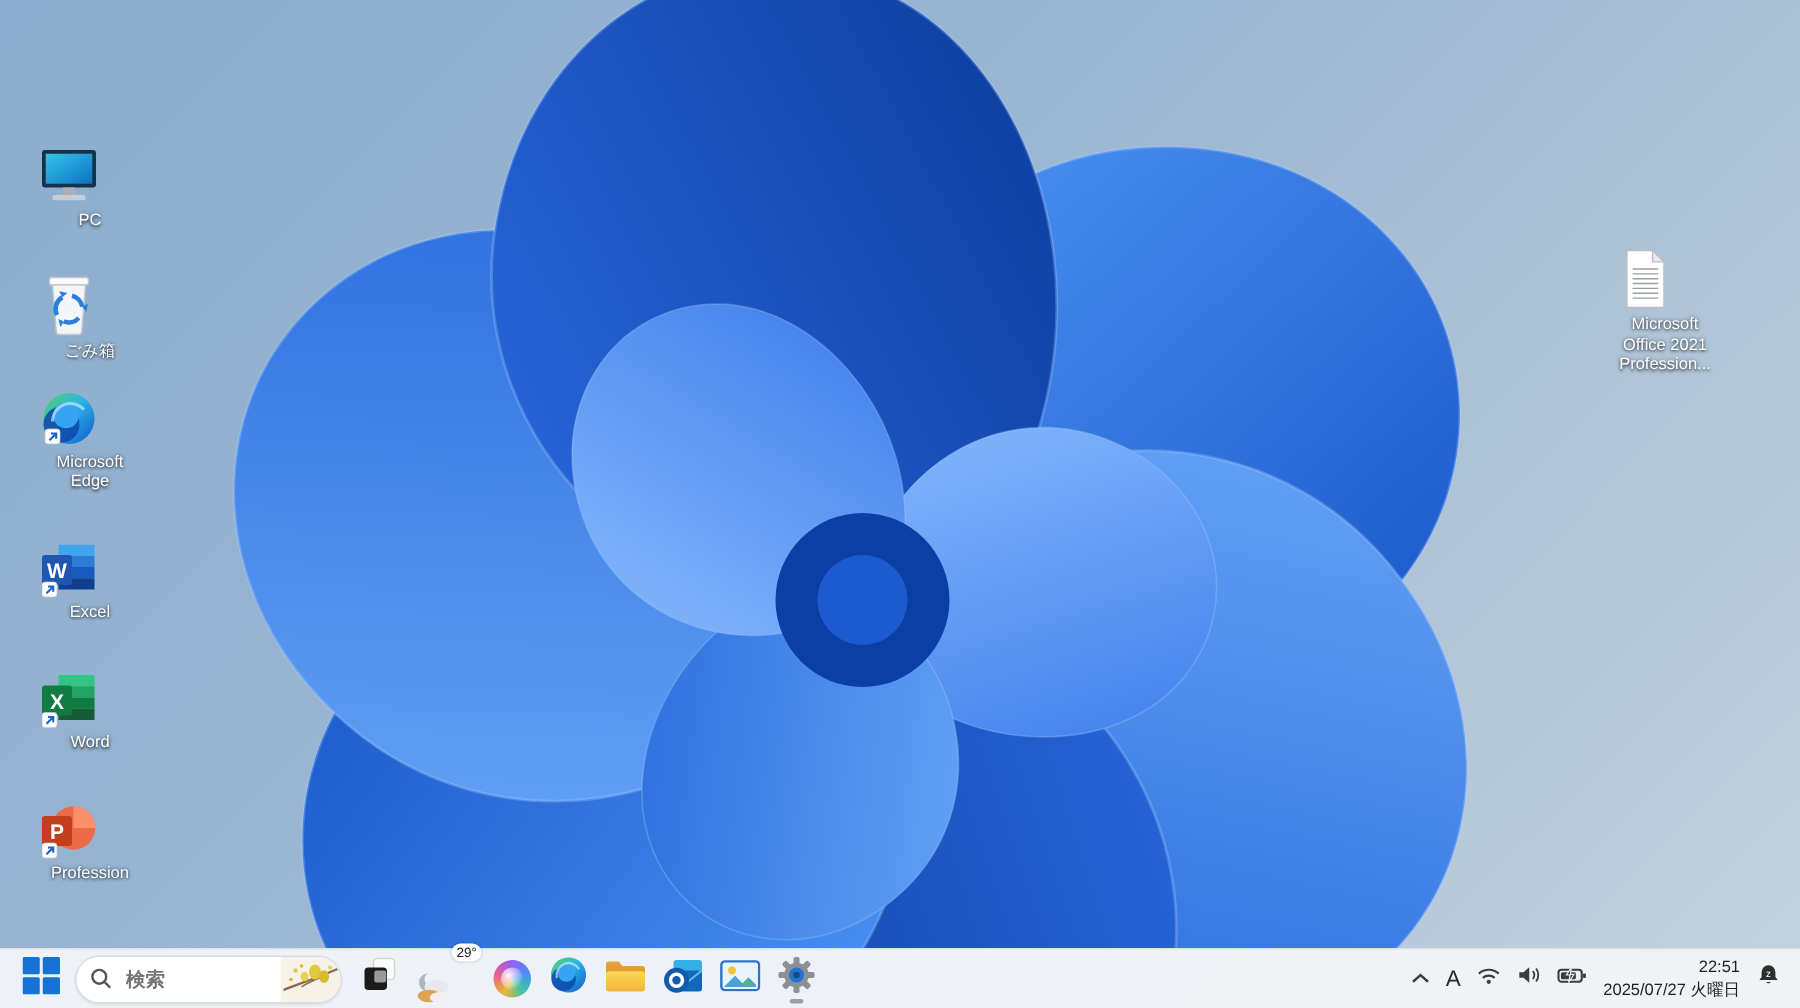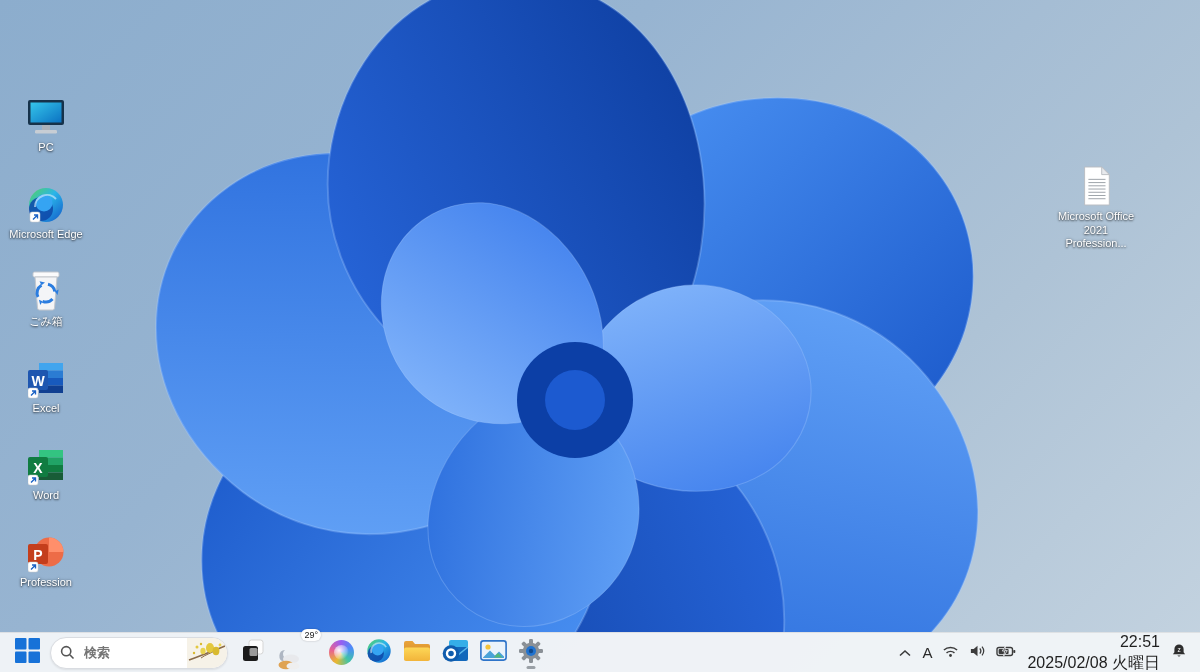--- a/index.html
+++ b/index.html
@@ -6,21 +6,21 @@
     font-family:"Liberation Sans","DejaVu Sans",sans-serif;}
   .desktop{position:absolute;inset:0;width:1200px;height:672px;
     background:linear-gradient(135deg,#8cadcd 0%,#97b4d1 35%,#aec3d6 70%,#c4d3e0 100%);}
   .bloom{position:absolute;left:0;top:0;pointer-events:none;}
 
   
   .icon-col{position:absolute;left:6px;top:78px;width:80px;display:flex;flex-direction:column;gap:10px;}
   .dicon{width:80px;height:77px;display:flex;flex-direction:column;align-items:center;justify-content:flex-end;cursor:pointer;border-radius:4px;}
   .dicon .art{height:46px;display:flex;align-items:flex-end;justify-content:center;position:relative;}
   .dlabel{margin-top:3px;font-size:11px;color:#fff;text-align:center;line-height:1.25;
-    text-shadow:0 1px 2px rgba(0,0,0,.65),0 0 3px rgba(0,0,0,.4);max-width:80px;}
+    text-shadow:0 1px 2px rgba(0,0,0,.65),0 0 3px rgba(0,0,0,.4);max-width:80px;margin-left:28px;}
   .right-icon{position:absolute;left:1053px;top:174px;width:86px;}
 
   
   .taskbar{position:absolute;left:0;bottom:0;width:1200px;height:40px;box-sizing:border-box;
     background:rgba(241,244,247,.97);border-top:1px solid rgba(0,0,0,.07);
     display:flex;align-items:center;padding:0 8px;}
   .tb-btn{width:38px;height:34px;display:flex;align-items:center;justify-content:center;
     border-radius:5px;cursor:pointer;position:relative;flex:0 0 auto;}
   .search-box{height:30px;width:176px;background:#fff;border:1px solid #d9dce1;border-radius:16px;
     box-shadow:0 1px 2px rgba(0,0,0,.08);display:flex;align-items:center;margin:0 6px 0 4px;
@@ -35,21 +35,21 @@
     width:9px;height:3px;border-radius:2px;background:#9aa0a6;}
   .copilot-disc{width:25px;height:25px;border-radius:50%;position:relative;
     background:conic-gradient(from 210deg,#e8b931,#e8638f,#9a5cf0,#4b8df8,#3fc3a8,#e8b931);}
   .copilot-disc::after{content:"";position:absolute;inset:5px;border-radius:50%;
     background:radial-gradient(circle at 34% 36%,rgba(255,255,255,.95),rgba(255,255,255,.3) 55%,rgba(255,255,255,0) 72%);}
 
   .tray{margin-left:auto;display:flex;align-items:center;}
   .tray-btn{height:34px;display:flex;align-items:center;justify-content:center;
     border-radius:5px;cursor:pointer;padding:0 5px;}
   .ime{font-size:15px;color:#2a2a2a;}
-  .clock{font-size:16px;color:#1f1f1f;text-align:right;line-height:1.3;padding:0 6px;cursor:pointer;border-radius:5px;}
+  .clock{font-size:11px;color:#1f1f1f;text-align:right;line-height:1.3;padding:0 6px;cursor:pointer;border-radius:5px;}
 </style>
 </head>
 <body>
 
 <div class="desktop">
 
   <svg class="bloom" width="1200" height="632" viewBox="0 0 1200 632">
     <defs>
       <linearGradient id="pg1" x1="0" y1="0" x2="1" y2="1">
           <stop offset="0" stop-color="#4f97f7"></stop>
@@ -100,41 +100,20 @@
           <rect x="6.5" y="4.5" width="31" height="20" fill="url(#pcscr)"></rect>
           <rect x="18" y="27" width="8" height="5" fill="#aab1ba"></rect>
           <rect x="11" y="32" width="22" height="3.5" rx="1.2" fill="#c7cdd4"></rect>
         </svg>
       </div>
       <div class="dlabel">PC</div>
     </div>
 
     <div class="dicon">
       <div class="art">
-        <svg width="40" height="40" viewBox="0 0 40 40">
-          <defs>
-              <linearGradient id="edg1" x1="0" y1="0" x2="1" y2="1">
-                <stop offset="0" stop-color="#57d45c"></stop>
-                <stop offset=".45" stop-color="#2ab5e9"></stop>
-                <stop offset="1" stop-color="#1258c8"></stop>
-              </linearGradient>
-            </defs>
-          <circle cx="20" cy="20" r="17" fill="url(#edg1)"></circle>
-          <circle cx="15" cy="24" r="12" fill="#0d47a8" opacity=".85"></circle>
-          <circle cx="18" cy="18" r="8.5" fill="#35a4f3"></circle>
-          <path d="M9,22 A12,12 0 0 1 30,14" stroke="#cfeafc" stroke-width="2" fill="none" opacity=".65"></path>
-          <rect x="4" y="27" width="10" height="10" rx="2" fill="#fff" stroke="#c8c8c8" stroke-width=".5"></rect>
-          <path d="M7,34.5 L11.5,30 M8,30 H11.5 V33.5" stroke="#1b62c4" stroke-width="1.4" fill="none"></path>
-        </svg>
-      </div>
-      <div class="dlabel">Microsoft Edge</div>
-    </div>
-
-    <div class="dicon">
-      <div class="art">
         <svg width="40" height="44" viewBox="0 0 40 44">
           <rect x="7" y="4" width="26" height="5" rx="1.5" fill="#fbfbfc" stroke="#c3c7cd"></rect>
           <path d="M9,9 L31,9 L28.5,40 a2,2 0 0 1 -2,2 H13.5 a2,2 0 0 1 -2,-2 Z" fill="#f4f5f7" stroke="#c3c7cd"></path>
           <g transform="translate(20,25)">
             <g fill="none" stroke="#2b7de0" stroke-width="3">
               <path d="M-8,4 A9,9 0 0 1 -4.5,-7.8"></path>
               <path d="M2,-8.8 A9,9 0 0 1 8.8,-1.5"></path>
               <path d="M6.5,6 A9,9 0 0 1 -3.5,8.3"></path>
             </g>
             <g fill="#2b7de0">
@@ -143,20 +122,41 @@
               <path d="M-3.5,8.3 l-2.2,3.8 -1.4,-5.4 z"></path>
             </g>
           </g>
         </svg>
       </div>
       <div class="dlabel">ごみ箱</div>
     </div>
 
     <div class="dicon">
       <div class="art">
+        <svg width="40" height="40" viewBox="0 0 40 40">
+          <defs>
+              <linearGradient id="edg1" x1="0" y1="0" x2="1" y2="1">
+                <stop offset="0" stop-color="#57d45c"></stop>
+                <stop offset=".45" stop-color="#2ab5e9"></stop>
+                <stop offset="1" stop-color="#1258c8"></stop>
+              </linearGradient>
+            </defs>
+          <circle cx="20" cy="20" r="17" fill="url(#edg1)"></circle>
+          <circle cx="15" cy="24" r="12" fill="#0d47a8" opacity=".85"></circle>
+          <circle cx="18" cy="18" r="8.5" fill="#35a4f3"></circle>
+          <path d="M9,22 A12,12 0 0 1 30,14" stroke="#cfeafc" stroke-width="2" fill="none" opacity=".65"></path>
+          <rect x="4" y="27" width="10" height="10" rx="2" fill="#fff" stroke="#c8c8c8" stroke-width=".5"></rect>
+          <path d="M7,34.5 L11.5,30 M8,30 H11.5 V33.5" stroke="#1b62c4" stroke-width="1.4" fill="none"></path>
+        </svg>
+      </div>
+      <div class="dlabel">Microsoft Edge</div>
+    </div>
+
+    <div class="dicon">
+      <div class="art">
         <svg width="37" height="36" viewBox="0 0 37 36">
           <rect x="11" y="0" width="24" height="7.5" fill="#41a5ee"></rect>
           <rect x="11" y="7.5" width="24" height="7.5" fill="#2b7cd3"></rect>
           <rect x="11" y="15" width="24" height="7.5" fill="#185abd"></rect>
           <rect x="11" y="22.5" width="24" height="7.5" fill="#103f91"></rect>
           <rect x="0" y="7" width="20" height="20" rx="2" fill="#1e56b0"></rect>
           <text x="10" y="22.5" font-size="14" font-weight="bold" fill="#fff" text-anchor="middle" font-family="Liberation Sans, sans-serif">W</text>
           <rect x="0" y="25" width="10" height="10" rx="2" fill="#fff" stroke="#c8c8c8" stroke-width=".5"></rect>
           <path d="M3,32.5 L7.5,28 M4,28 H7.5 V31.5" stroke="#1b62c4" stroke-width="1.4" fill="none"></path>
         </svg>
@@ -394,21 +394,21 @@
           <svg width="20" height="13" viewBox="0 0 20 13">
             <rect x="1" y="2.5" width="15.5" height="8" rx="2" fill="none" stroke="#3c3c3c" stroke-width="1.4"></rect>
             <rect x="17.3" y="5" width="2" height="3" rx=".8" fill="#3c3c3c"></rect>
             <rect x="2.6" y="4.1" width="10" height="4.8" rx="1" fill="#3c3c3c"></rect>
             <path d="M9.5,1 l-3.2,5 h2.4 l-1,5 3.6,-5.4 h-2.4 z" fill="#3c3c3c" stroke="#f1f4f7" stroke-width=".8"></path>
           </svg>
         </span>
       </div>
       <div class="clock">
         <div>22:51</div>
-        <div>2025/02/08 火曜日</div>
+        <div>2025/07/27 火曜日</div>
       </div>
       <div class="tray-btn">
         <span>
           <svg width="16" height="16" viewBox="0 0 16 16">
             <path d="M8,1.5 a4.6,4.6 0 0 1 4.6,4.6 v3.2 l1.5,2 H1.9 l1.5,-2 V6.1 A4.6,4.6 0 0 1 8,1.5 Z" fill="#2e2e2e"></path>
             <path d="M6.4,12.6 a1.9,1.9 0 0 0 3.2,0 z" fill="#2e2e2e"></path>
             <text x="8" y="9" text-anchor="middle" font-size="6.5" fill="#fff" font-family="Liberation Sans, sans-serif">z</text>
           </svg>
         </span>
       </div>

